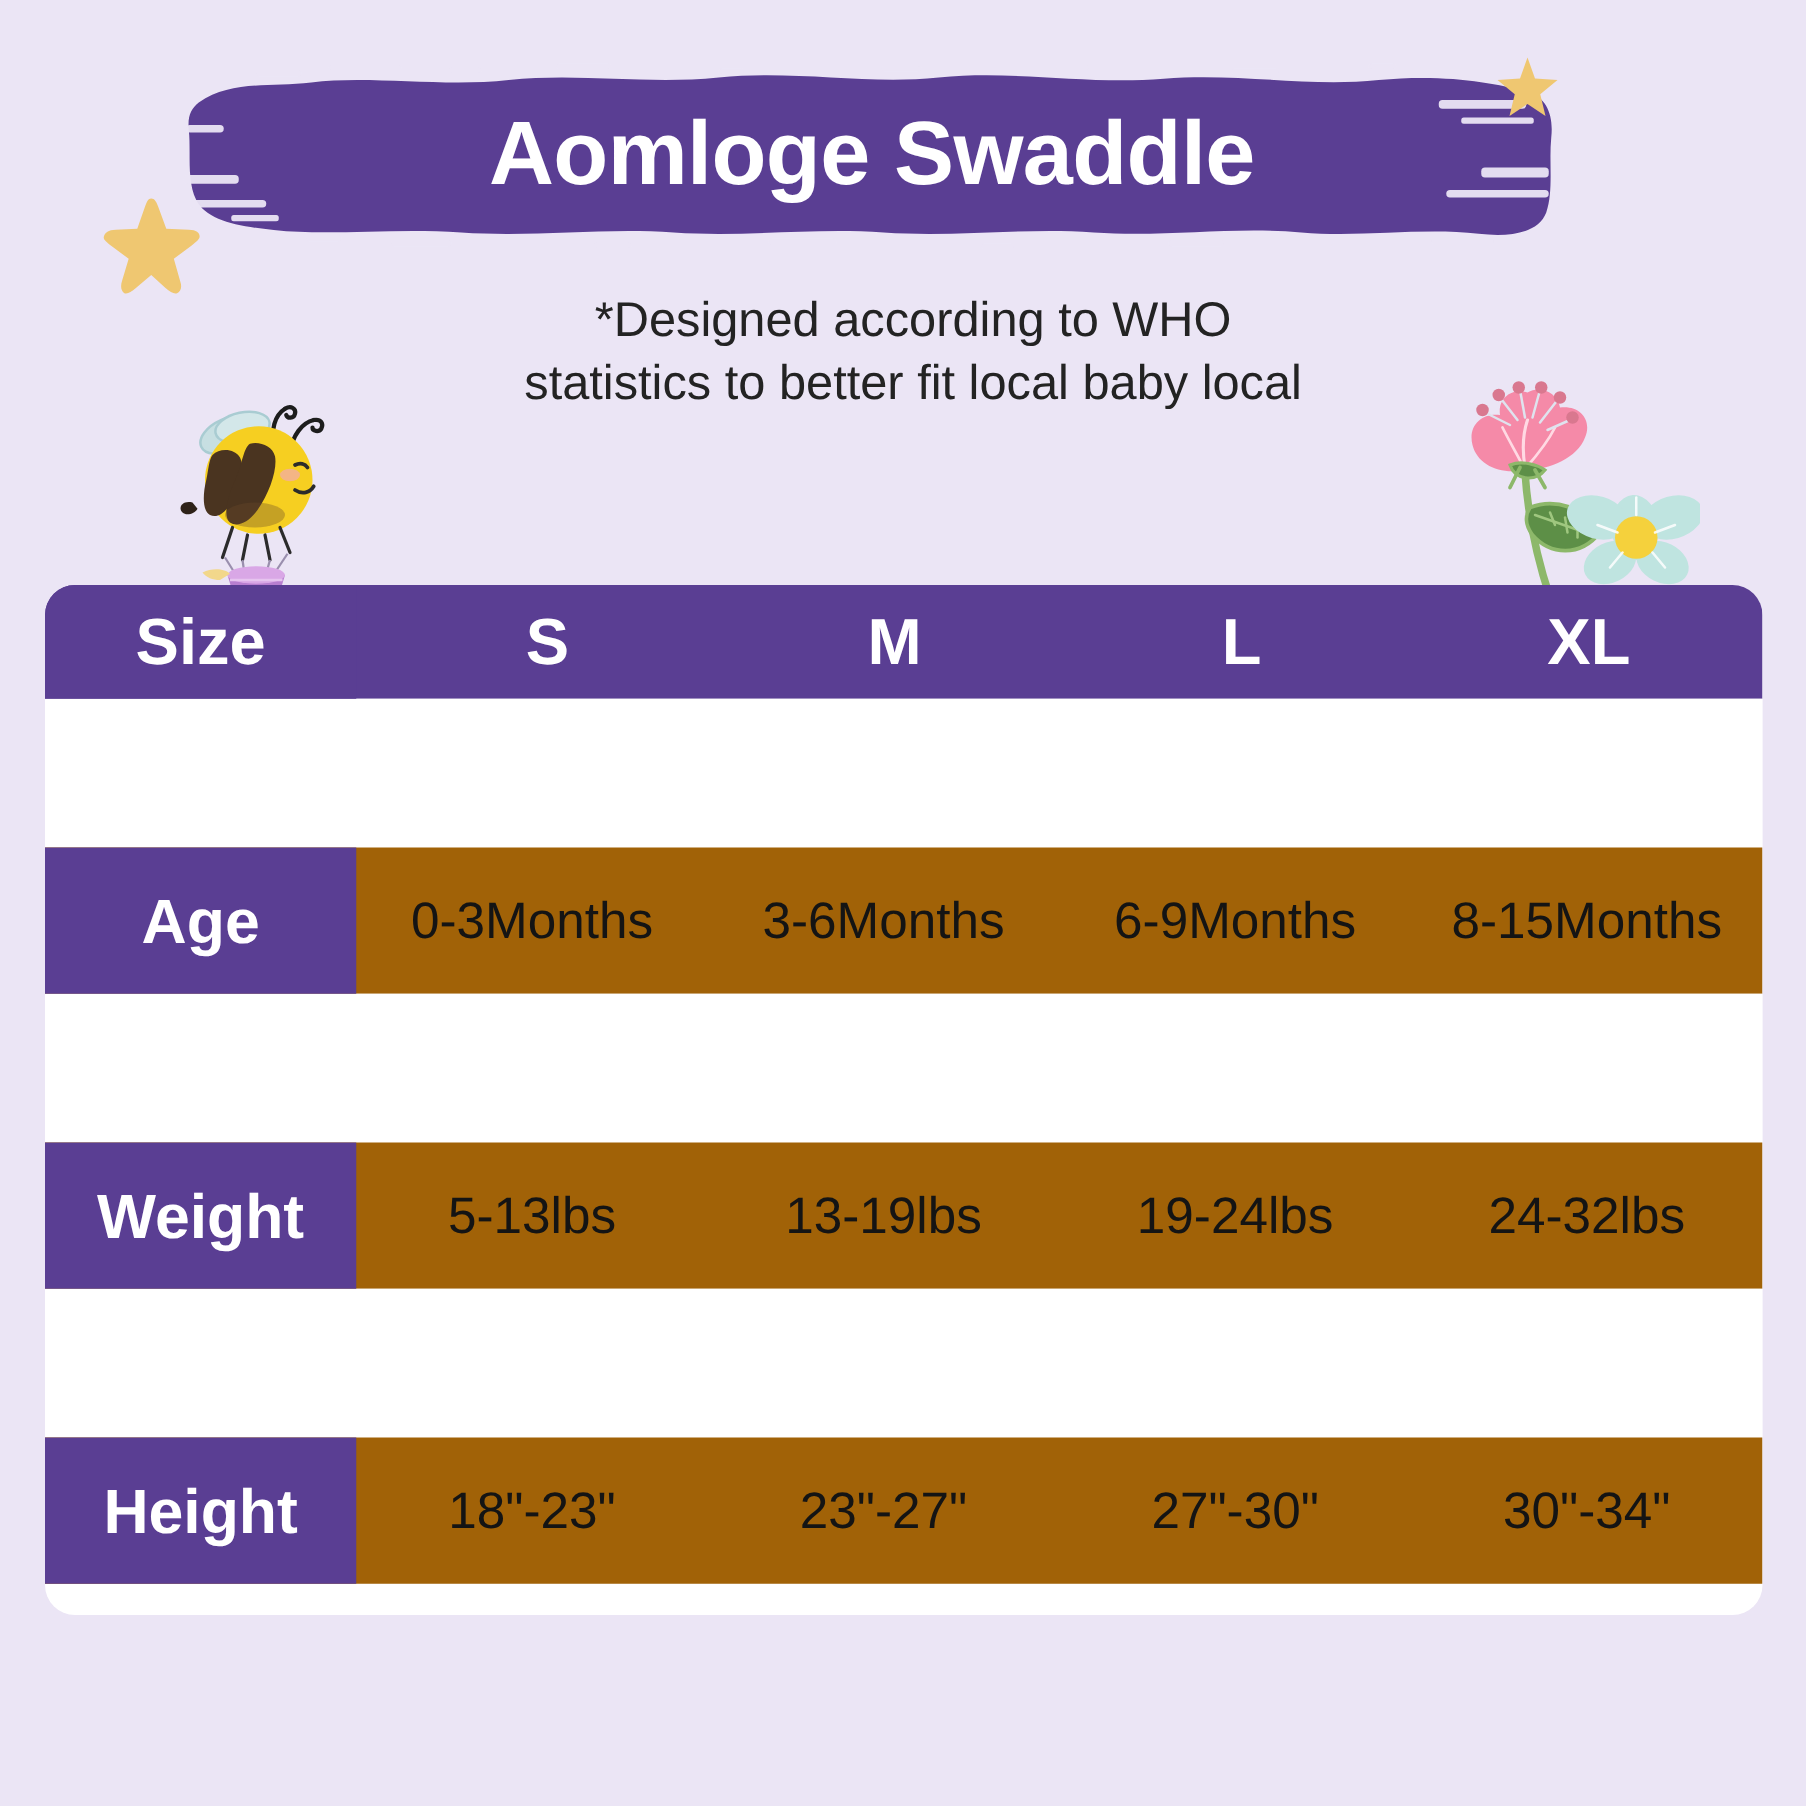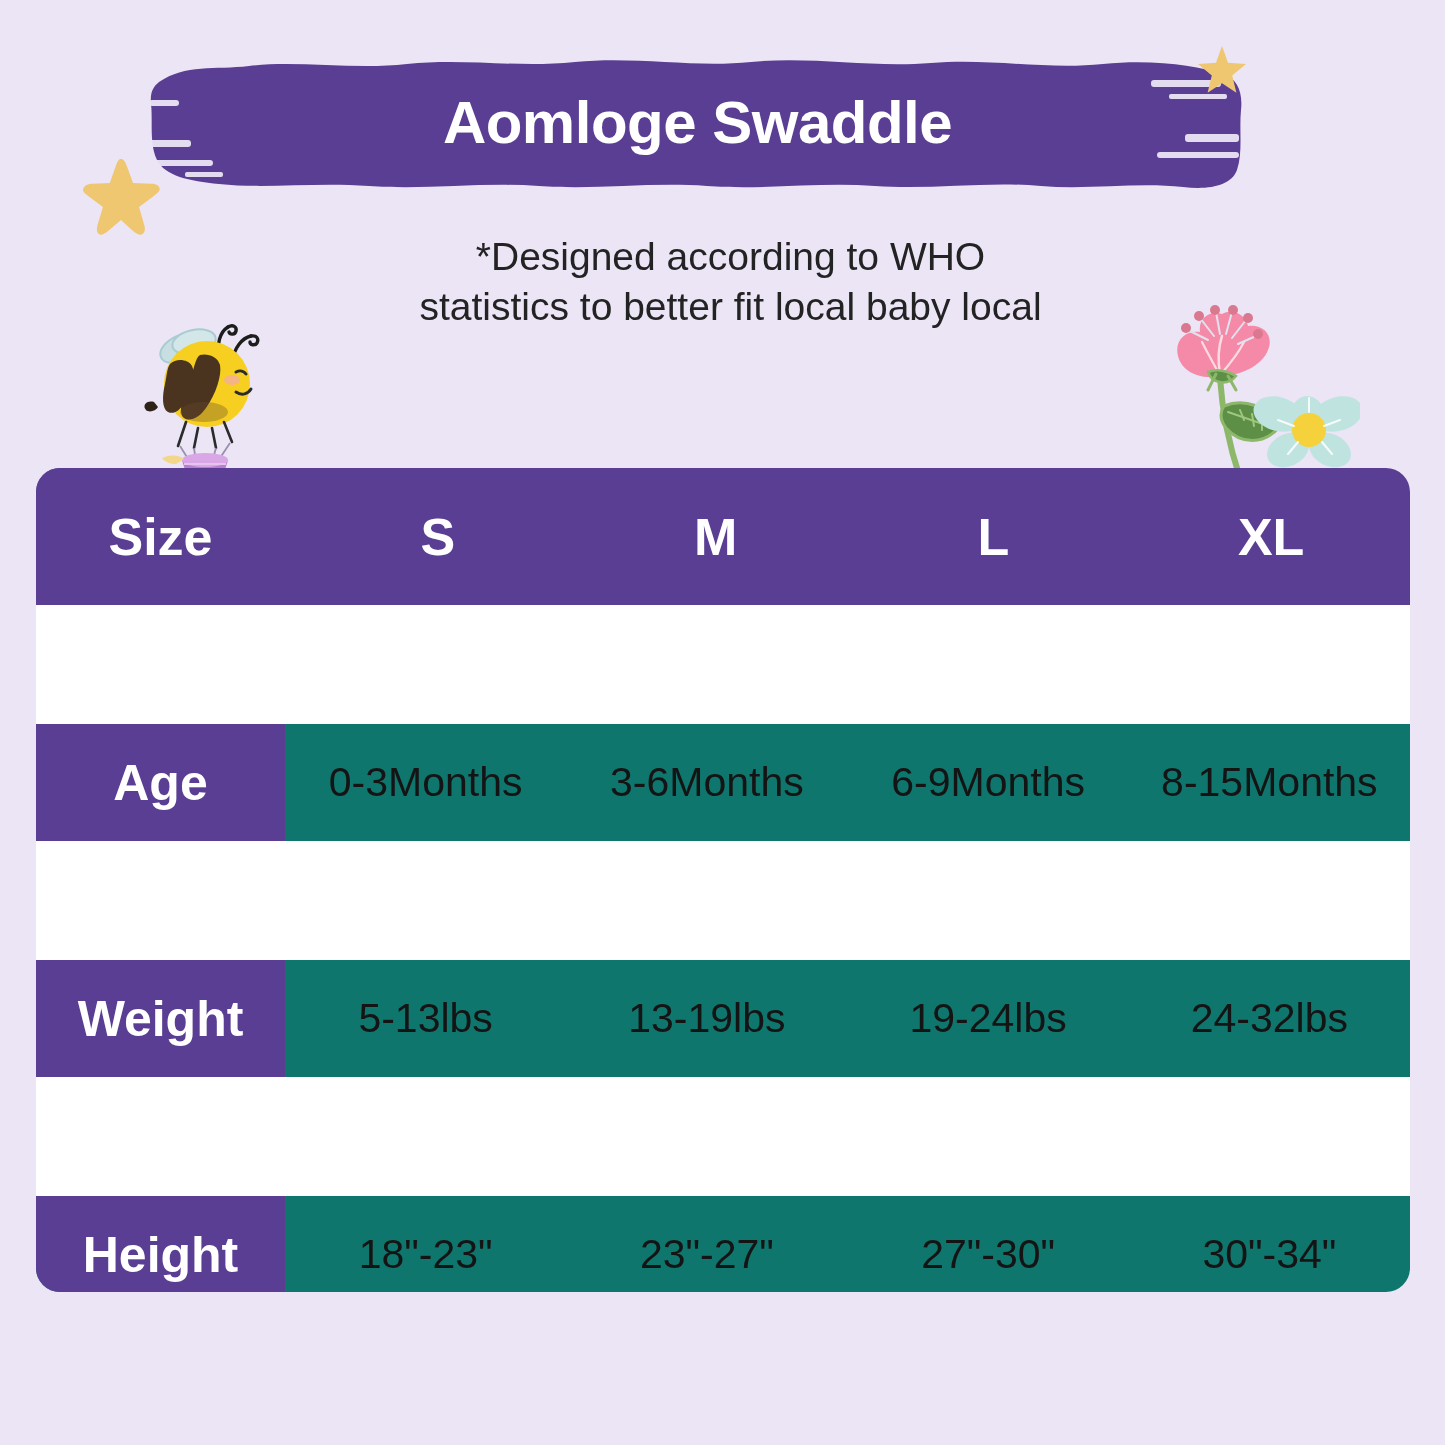--- a/index.html
+++ b/index.html
@@ -33,21 +33,21 @@
   .banner-title {
     position: absolute;
     left: 0;
     top: 0;
     width: 100%;
     height: 100%;
     display: flex;
     align-items: center;
     justify-content: center;
     color: #ffffff;
-    font-size: 60px;
+    font-size: 72px;
     font-weight: bold;
     letter-spacing: -0.5px;
     text-align: center;
     line-height: 1;
     padding-bottom: 6px;
     box-sizing: border-box;
     white-space: nowrap;
   }
 
   
@@ -86,31 +86,31 @@
     height: 824px;
     border-radius: 24px;
     overflow: hidden;
     background: #ffffff;
   }
   .row {
     display: flex;
     width: 100%;
   }
   .row-header {
-    height: 137px;
+    height: 91px;
     background: #5a3e93;
     gap: 14px;
   }
   .row-gap {
     height: 119px;
     background: #ffffff;
   }
   .row-data {
     height: 117px;
-    background: #0f766e;
+    background: #a16207;
   }
   .cell-label {
     width: 249px;
     flex: 0 0 249px;
     background: #5a3e93;
     color: #ffffff;
     font-size: 50px;
     font-weight: bold;
     display: flex;
     align-items: center;

